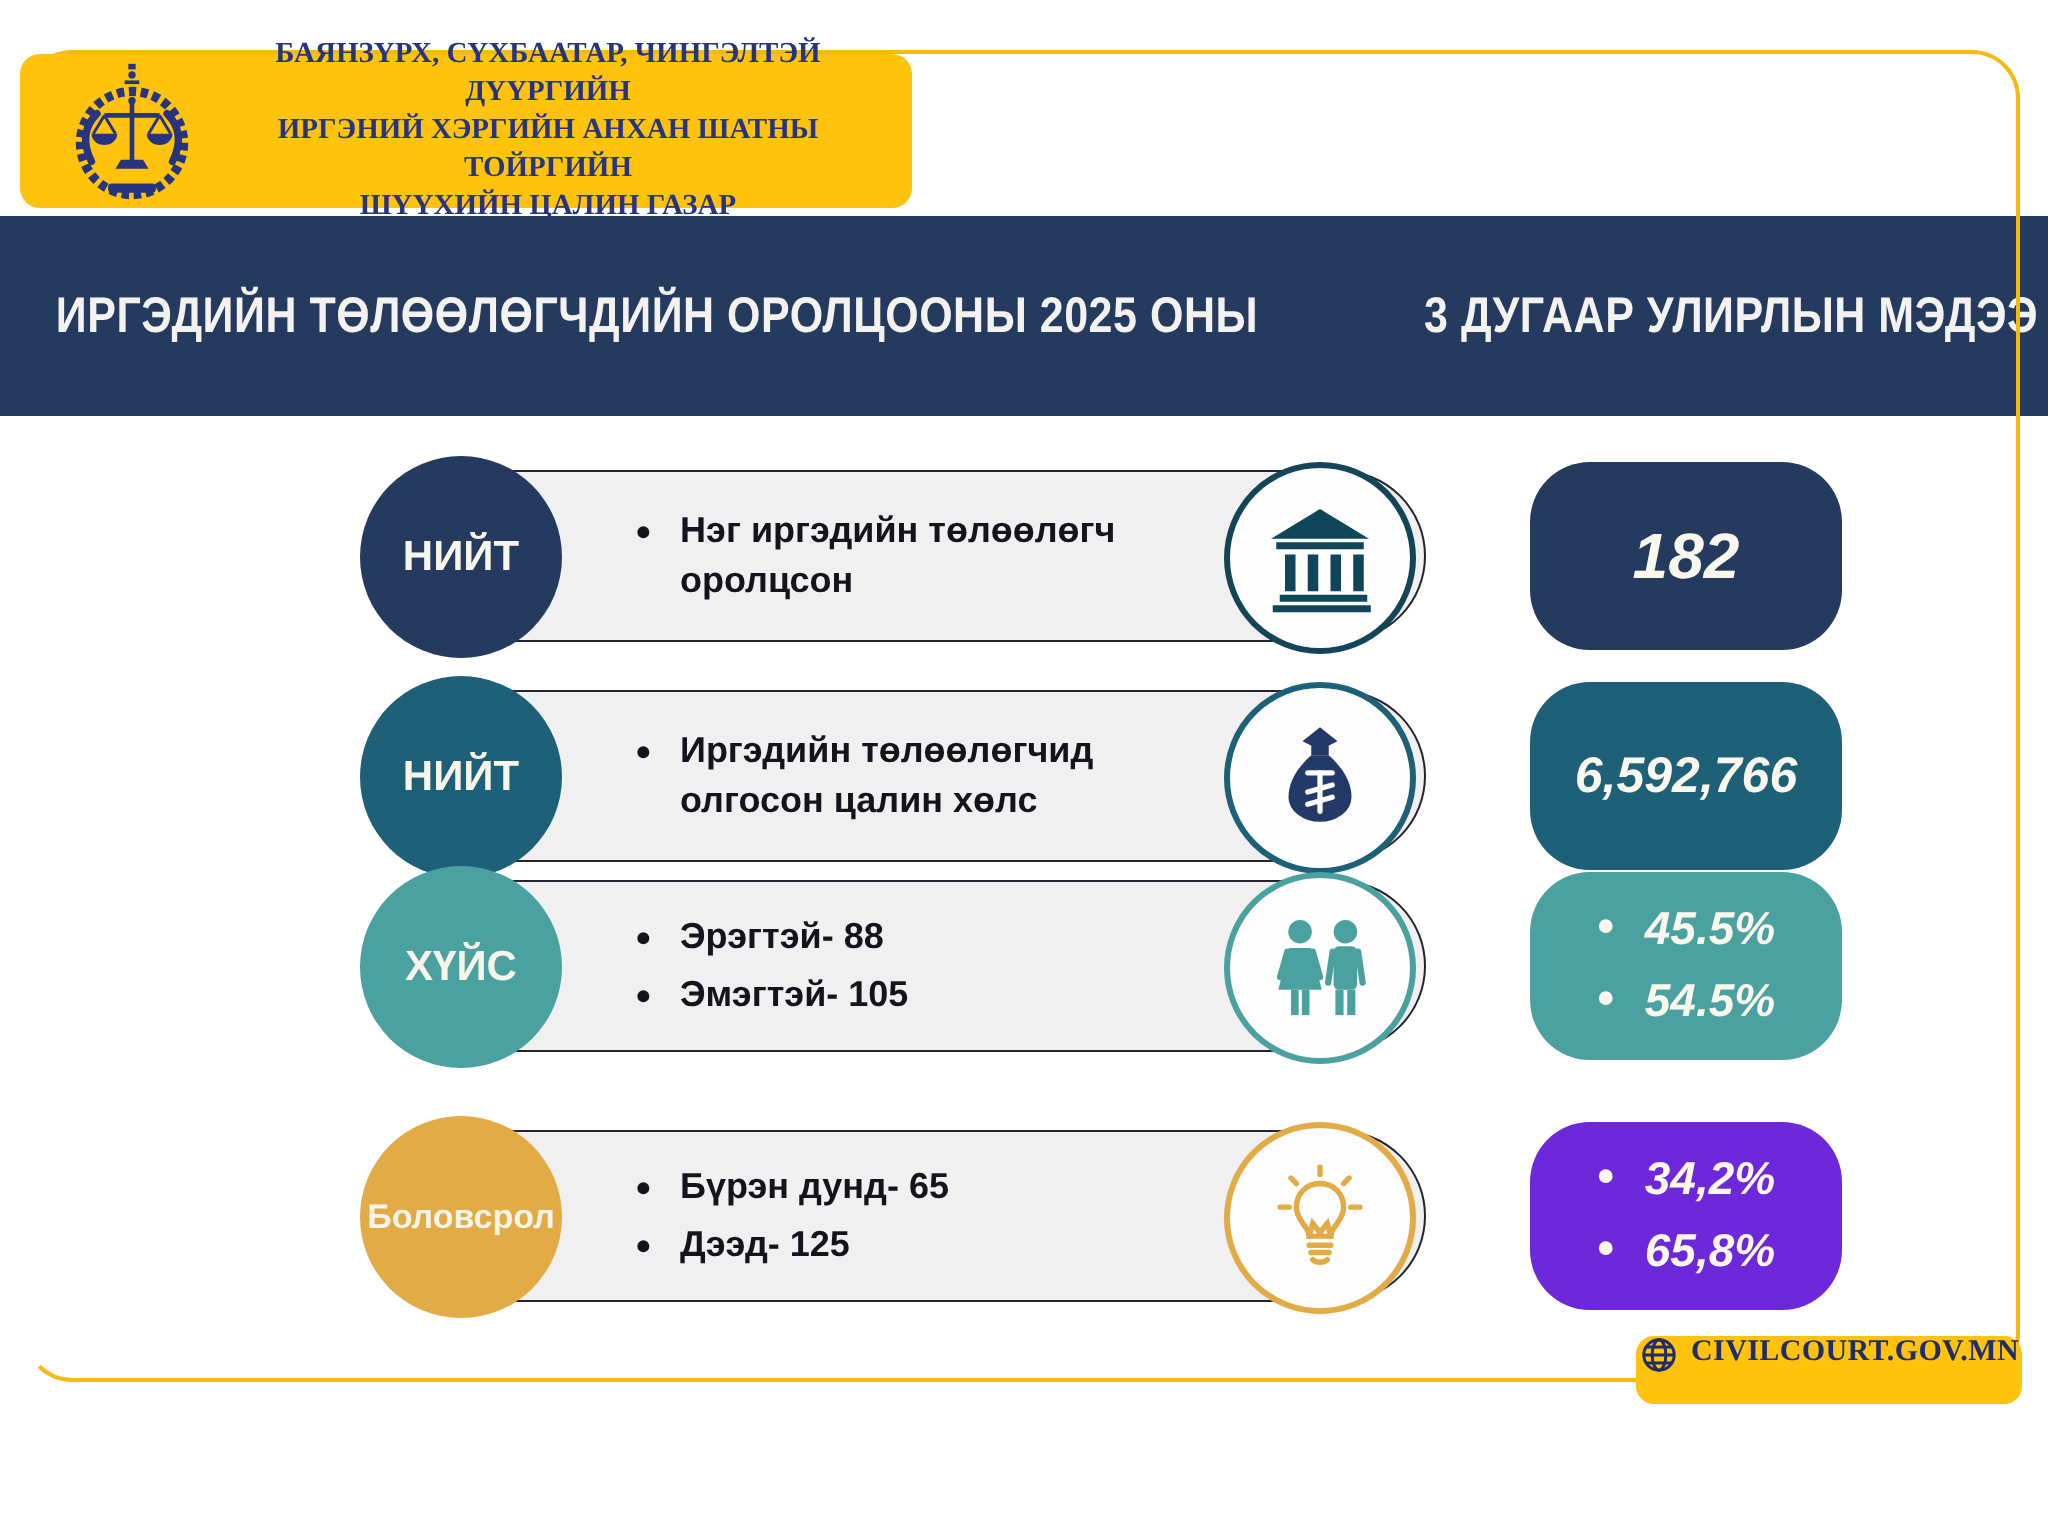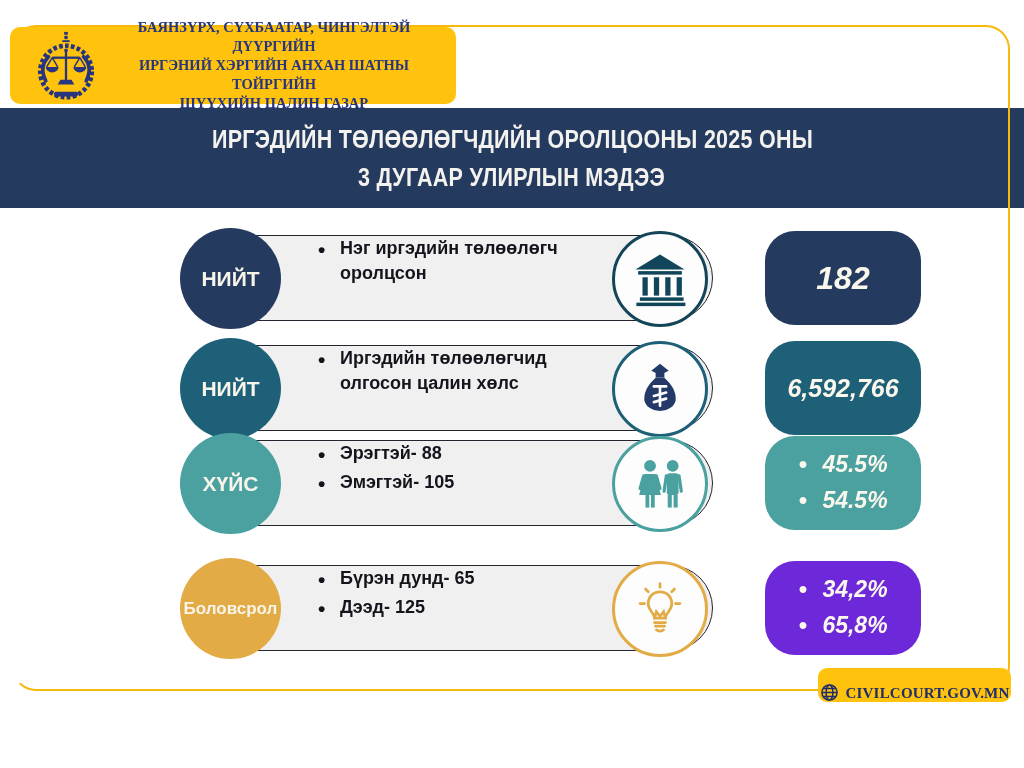--- a/index.html
+++ b/index.html
@@ -14,33 +14,33 @@
   
   .org-badge { position:absolute; left:10px; top:27px; width:446px; height:77px;
                background:#FFC20D; border-radius:10px; z-index:3;
                display:flex; align-items:center; padding:4px 10px 4px 20px; }
   .org-logo { flex:0 0 72px; height:70px; }
   .org-text { flex:1; text-align:center; font-family:"Liberation Serif", serif;
               font-weight:bold; color:#26357E; font-size:14.5px; line-height:1.32; }
 
   
   .title-bar { position:absolute; left:0; top:108px; width:1024px; height:100px;
-               background:#243A5E; z-index:1; display:flex; flex-direction:column;
+               background:#243A5E; z-index:1; display:flex; flex-direction:row;
                justify-content:center; align-items:center; gap:9px; }
   .title-line { color:#F3F2EE; font-weight:bold; font-size:25px; letter-spacing:0.3px;
                 transform:scaleX(0.86); white-space:nowrap; }
 
   
   .rows { position:absolute; left:0; top:228px; width:1024px; height:440px; z-index:1; }
   .row { position:absolute; left:0; width:1024px; height:100px; }
   .row1 { top:0; } .row2 { top:110px; } .row3 { top:205px; } .row4 { top:330px; }
 
   .pill { position:absolute; left:197px; top:7px; width:516px; height:86px;
           background:#F1F0F1; border:1.5px solid #23242E; border-radius:43px;
-          display:flex; align-items:flex-start; padding-left:118px; }
+          display:flex; align-items:center; padding-left:118px; }
   .bullets { list-style:none; max-width:250px; }
   .bullets li { position:relative; padding-left:24px; font-weight:bold; font-size:18px;
                 color:#14141C; line-height:1.4; }
   .bullets li + li { margin-top:4px; }
   .bullets li::before { content:"\2022"; position:absolute; left:2px; top:-1px; font-size:21px; }
 
   .label-circle { position:absolute; left:180px; top:0; width:101px; height:101px;
                   border-radius:50%; color:#F7F4EA; font-weight:bold; font-size:21px;
                   display:flex; align-items:center; justify-content:center; z-index:2;text-align:right; }
   .row1 .label-circle { background:#243A5E; }
@@ -62,21 +62,21 @@
   .row1 .value-box { background:#243A5E; font-size:32px; }
   .row2 .value-box { background:#1D6077; font-size:25px; }
   .row3 .value-box { background:#4BA0A0; }
   .row4 .value-box { background:#6d28d9; }
   .vline { position:relative; font-size:23px; line-height:1.55; padding-left:24px; }
   .vline::before { content:"\2022"; position:absolute; left:0; top:-2px; font-size:24px; }
 
   
   .footer-badge { position:absolute; left:818px; top:668px; width:193px; height:34px;
                   background:#FFC20D; border-radius:9px; z-index:4;
-                  display:flex; align-items:flex-end; justify-content:center; gap:7px; }
+                  display:flex; align-items:flex-start; justify-content:center; gap:7px; }
   .footer-text { font-family:"Liberation Serif", serif; font-weight:bold; font-size:15px;
                  color:#1F2E6B; letter-spacing:0.2px; }
 </style>
 </head>
 <body>
 
 <div class="page">
 
   <div class="frame"></div>
 

